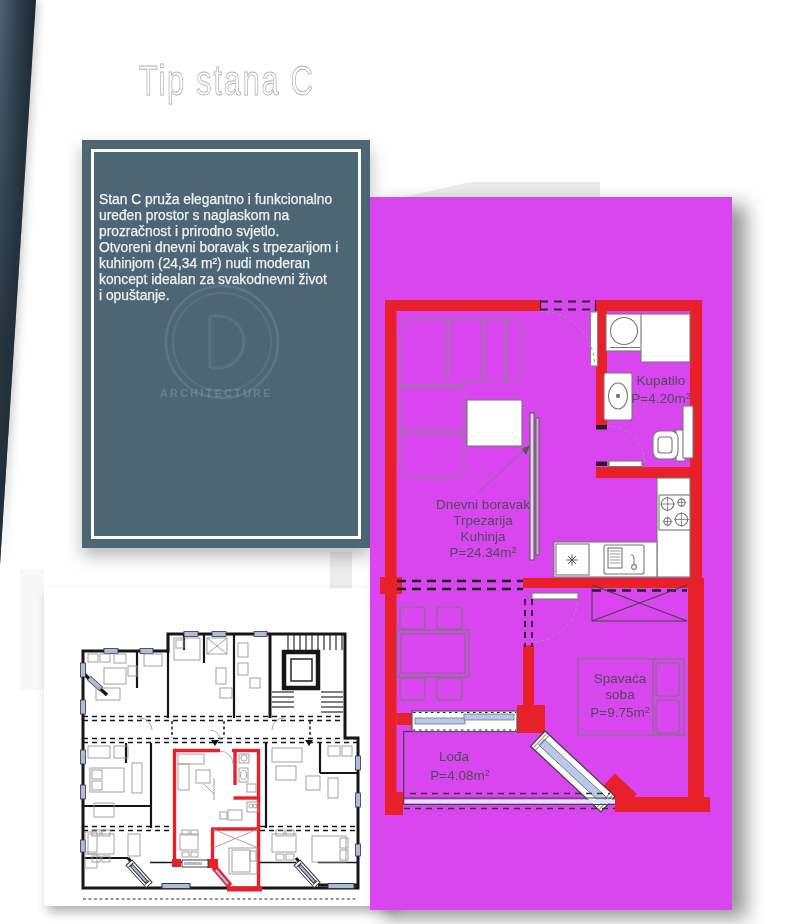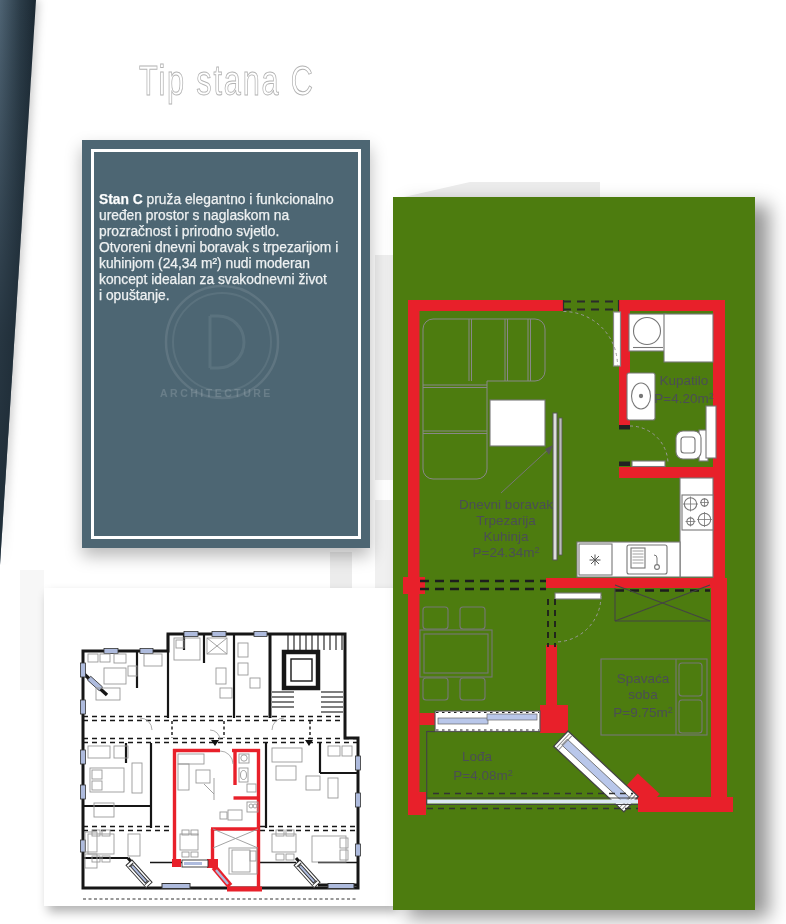--- a/index.html
+++ b/index.html
@@ -3,23 +3,23 @@
 html,body{margin:0;padding:0}
 body{width:786px;height:924px;position:relative;overflow:hidden;background:#fff;font-family:"Liberation Sans",sans-serif}
 #band{position:absolute;left:0;top:0}
 #title{position:absolute;left:139px;top:57px;font-size:42px;letter-spacing:2.5px;color:transparent;-webkit-text-stroke:0.95px #b3b3b3;transform:scaleX(.73);transform-origin:0 0;white-space:nowrap}
 #wm1{position:absolute;left:0;top:0;z-index:1}
 #box{position:absolute;left:82px;top:140px;width:288px;height:408px;background:#4d6673;box-shadow:0 8px 16px rgba(0,0,0,.28);z-index:2}
 #boxborder{position:absolute;left:9px;top:9px;right:9px;bottom:9px;border:3px solid #fff}
 #boxwm{position:absolute;left:0;top:0;width:288px;height:408px;overflow:hidden}
 #boxtext{position:absolute;left:17px;top:52px;width:262px;font-size:13.8px;line-height:16px;color:#eef1f2;letter-spacing:0px;-webkit-text-stroke:0.25px #eef1f2}
 #boxtext p{margin:0 0 16px 0}
-#boxtext b{font-weight:bold;color:#fff}
+#boxtext b{font-weight:normal;color:#fff}
 #smallcard{position:absolute;left:44px;top:588px;width:350px;height:318px;background:#fff;box-shadow:4px 6px 10px rgba(0,0,0,.3);z-index:3}
-#bigcard{position:absolute;left:393px;top:197px;width:362px;height:713px;background:#4d7c0f;box-shadow:14px 8px 18px rgba(0,0,0,.42);z-index:4}
+#bigcard{position:absolute;left:370px;top:197px;width:362px;height:713px;background:#d946ef;box-shadow:14px 8px 18px rgba(0,0,0,.42);z-index:4}
 svg{display:block}
 </style></head><body>
 
 <svg id="band" width="90" height="600" viewBox="0 0 90 600">
  <defs>
  <linearGradient id="bg1" x1="0" y1="0" x2="36" y2="0" gradientUnits="userSpaceOnUse">
   <stop offset="0" stop-color="#4e6373"></stop>
         <stop offset="0.55" stop-color="#2c3d49"></stop>
         <stop offset="1" stop-color="#1a2731"></stop>
  </linearGradient>

